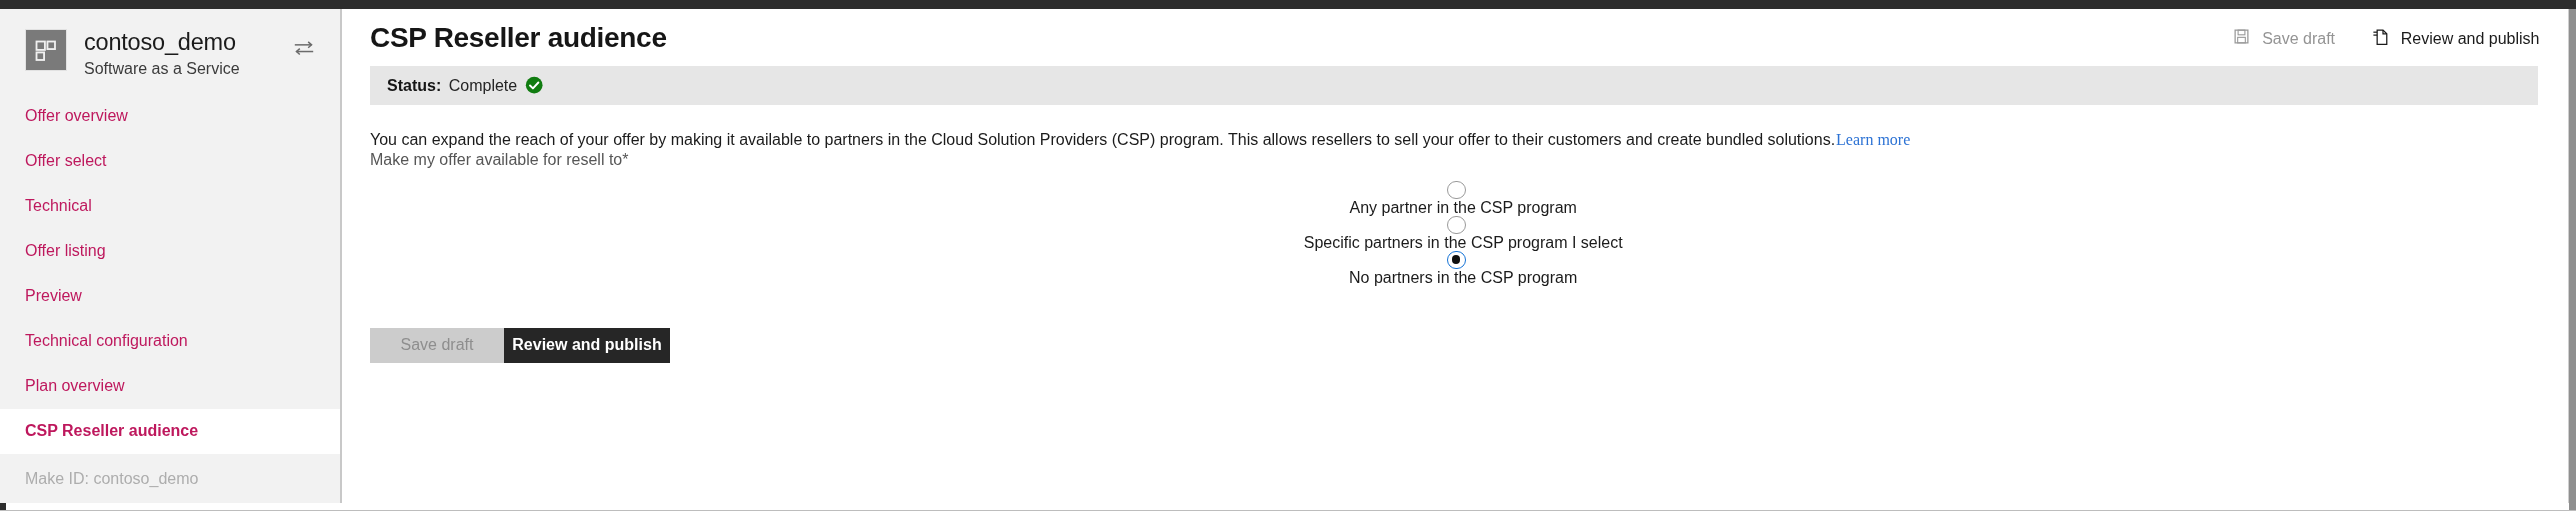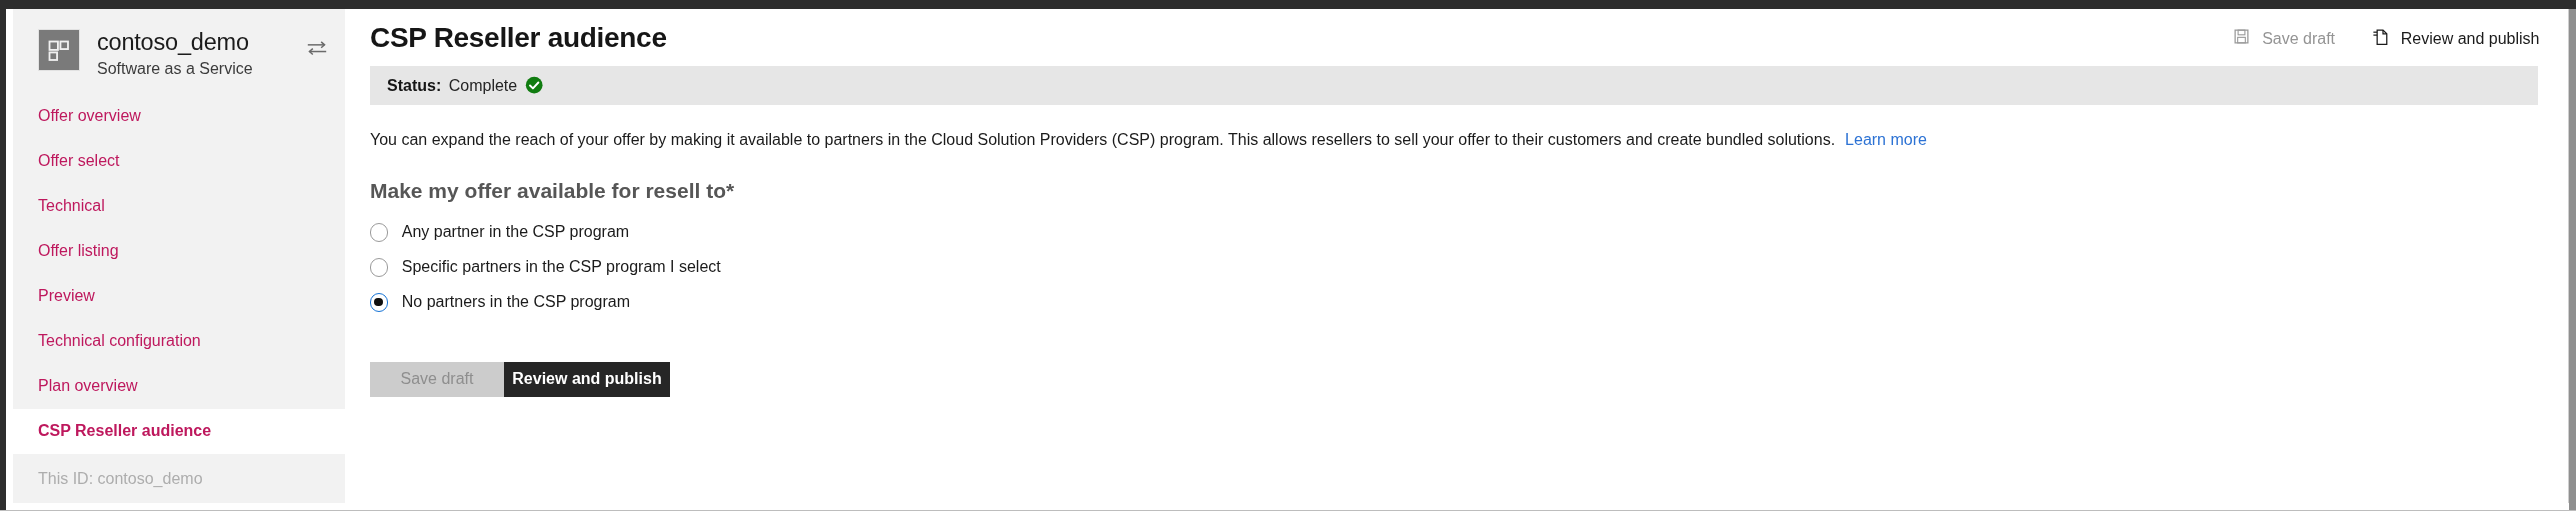--- a/index.html
+++ b/index.html
@@ -24,21 +24,21 @@
     position: absolute;
     top: 0; left: 0;
     width: 2576px;
     height: 9.2px;
     background: #2d2d2d;
   }
 
   
   .sidebar {
     position: absolute;
-    top: 9.2px; left: 13px;
+    top: 9.2px; left: 0;
     width: 342px;
     height: 494px;
     background: #f2f2f2;
     border-right: 2.5px solid #c8c8c8;
   }
 
   .sidebar-rail {
     position: absolute;
     top: 9.2px; left: 0;
     width: 5.9px;
@@ -194,40 +194,40 @@
 
   .intro {
     margin-top: 24px;
     font-size: 16px;
     color: #1b1b1b;
     line-height: 22px;
   }
 
   .learn-more {
     color: #2c72d4;
-    margin-left: 10px;
+    margin-left: 1px;
     cursor: pointer;
+    font-family: Liberation Serif, serif;
   }
 
   .field-label {
-    margin-top: 28px;
-    font-size: 21px;
+    font-size: 16px;
     color: #565656;
-    font-weight: bold;
   }
 
   .req-star { color: #565656; }
 
   .radio-group { margin-top: 11.7px; }
 
   .radio-row {
     display: flex;
     align-items: center;
     height: 35px;
     cursor: pointer;
+    flex-direction: column;
   }
 
   .radio-mark {
     width: 18.4px;
     height: 18.4px;
     border-radius: 50%;
     border: 1.7px solid #9a9a9a;
     background: #ffffff;
     flex: 0 0 auto;
     position: relative;
@@ -353,21 +353,21 @@
           <span>Technical configuration</span>
         </div>
       <div class="nav-item">
           <span>Plan overview</span>
         </div>
       <div class="nav-item selected">
           <span>CSP Reseller audience</span>
         </div>
     </div>
 
-    <div class="offer-id">This ID: contoso_demo</div>
+    <div class="offer-id">Make ID: contoso_demo</div>
   </div>
 
   <div class="main">
 
     <div class="page-head">
       <div class="page-title">CSP Reseller audience</div>
 
       <div class="head-actions">
         <div class="head-action disabled">
           <span>

